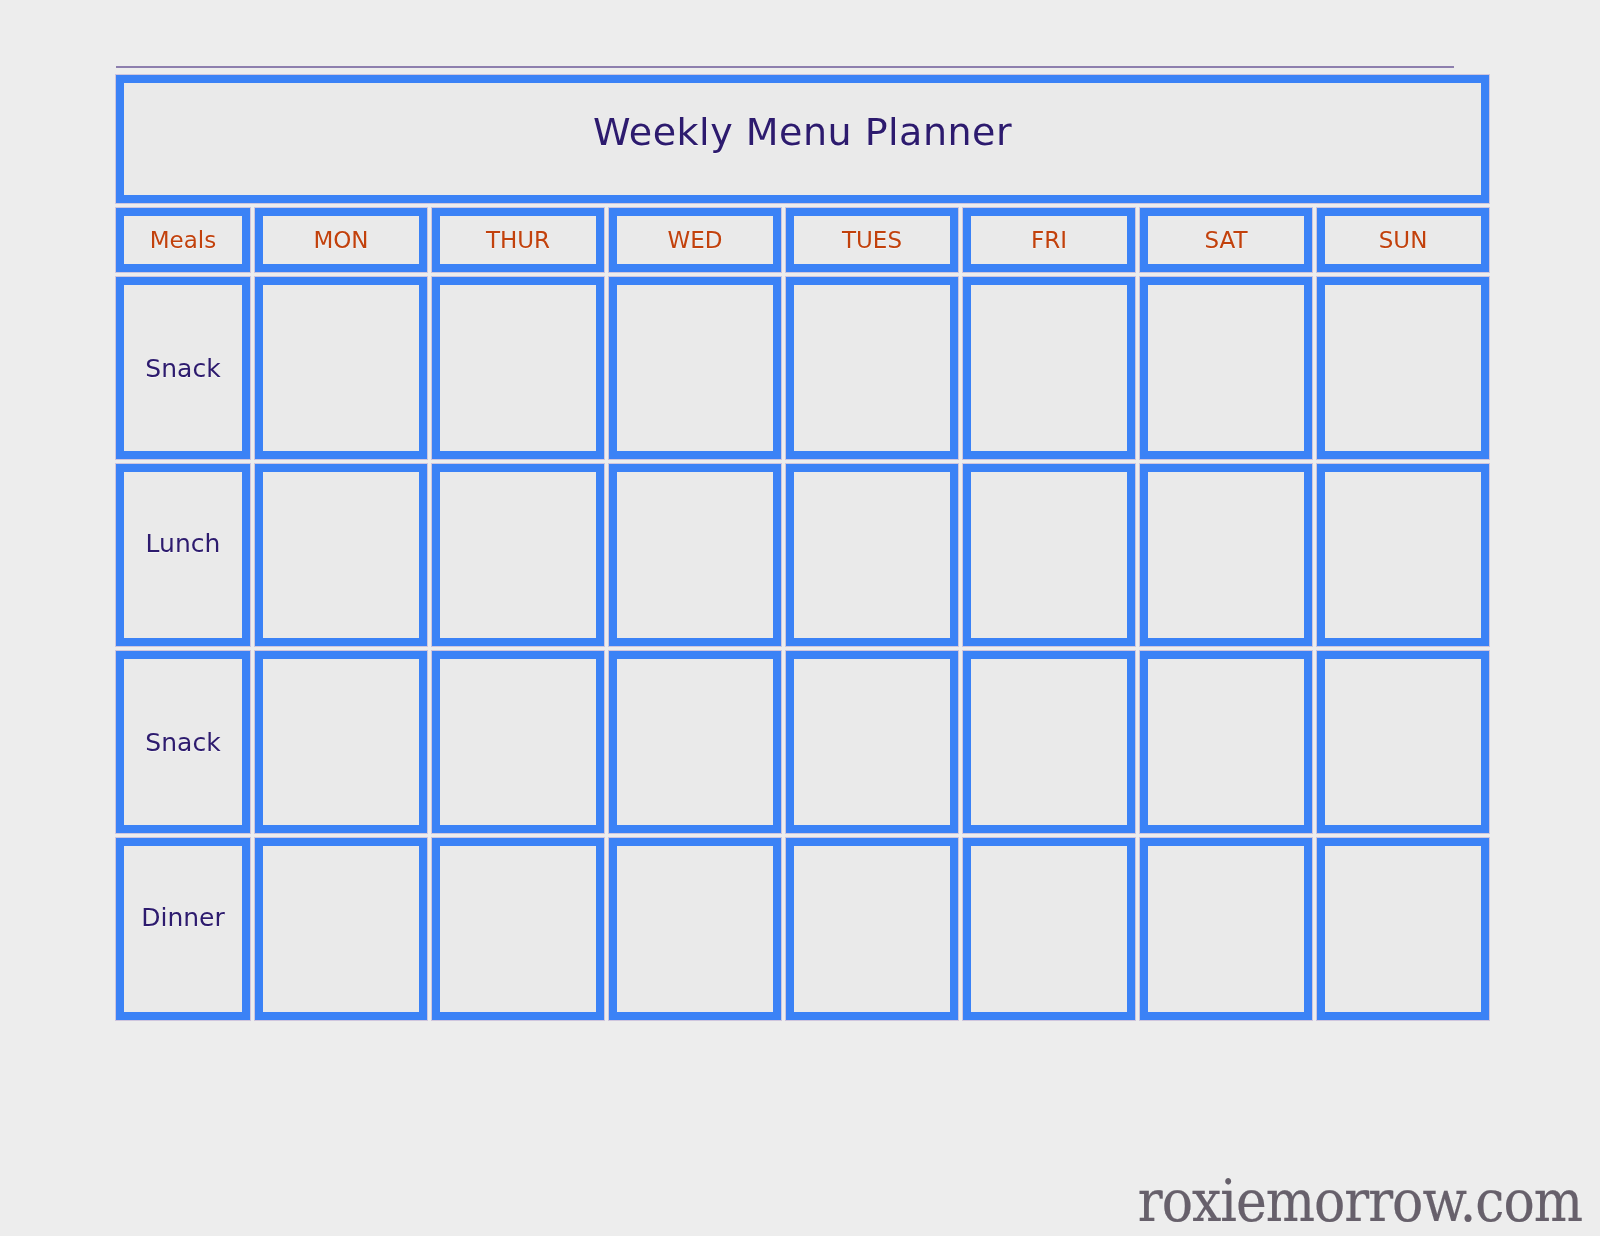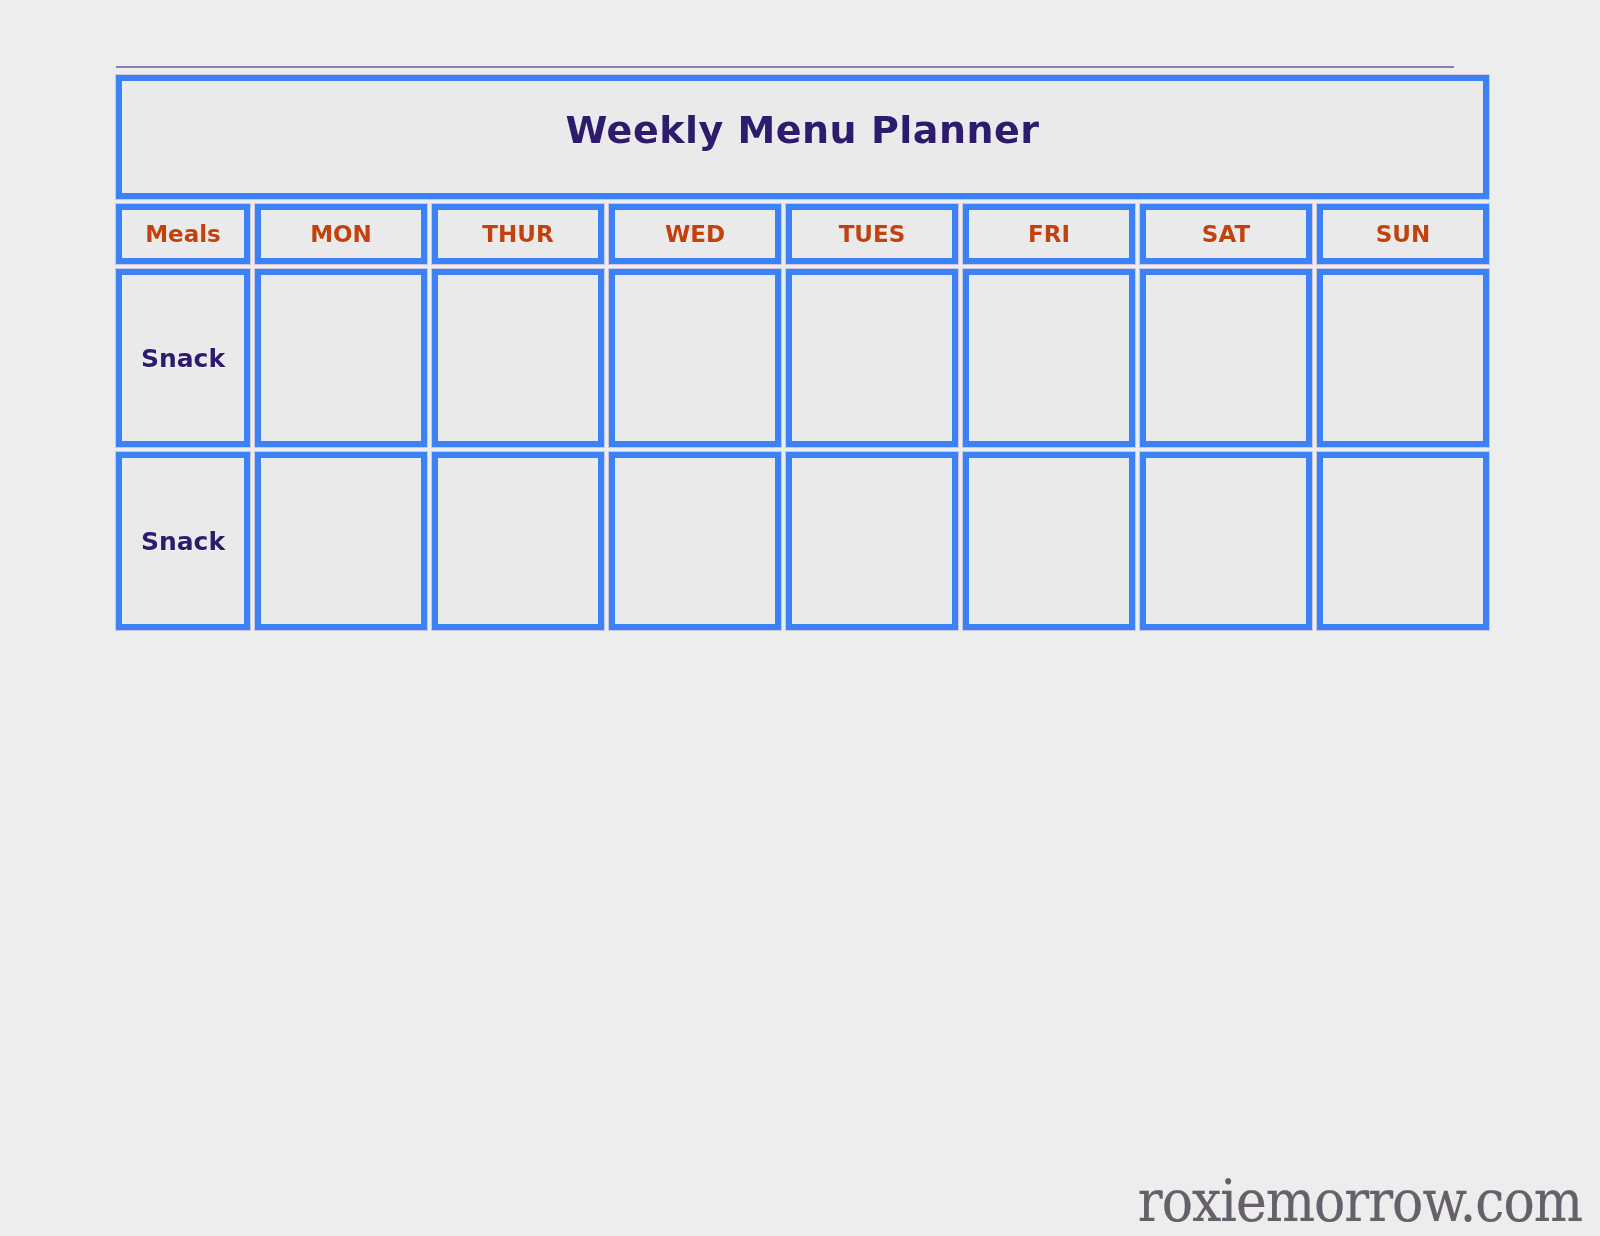--- a/index.html
+++ b/index.html
@@ -43,24 +43,24 @@
     border-collapse: separate;
     border-spacing: 5px;
     width: 1342px;
     table-layout: fixed;
     margin-left: -3px;
   }
 
   .planner-table td,
   .planner-table th {
     background: #eaeaea;
-    border: 6px solid #3b82f6;
+    border: 8px solid #3b82f6;
     box-shadow: 0 0 0 1px #cfc6de;
     padding: 0;
-    font-weight: bold;
+    font-weight: normal;
     vertical-align: middle;
     text-align: center;
   }
 
   
   .title-cell {
     height: 112px;
     vertical-align: top !important;
   }
   .title-text {
@@ -192,34 +192,58 @@
           </td>
           <td class="entry-cell"></td>
           <td class="entry-cell"></td>
           <td class="entry-cell"></td>
           <td class="entry-cell"></td>
           <td class="entry-cell"></td>
           <td class="entry-cell"></td>
           <td class="entry-cell"></td>
         </tr>
 
+        <tr class="row-2">
+          <td class="meal-label-cell">
+            <span class="meal-label">Lunch</span>
+          </td>
+          <td class="entry-cell"></td>
+          <td class="entry-cell"></td>
+          <td class="entry-cell"></td>
+          <td class="entry-cell"></td>
+          <td class="entry-cell"></td>
+          <td class="entry-cell"></td>
+          <td class="entry-cell"></td>
+        </tr>
 
         <tr class="row-3">
           <td class="meal-label-cell">
             <span class="meal-label">Snack</span>
           </td>
           <td class="entry-cell"></td>
           <td class="entry-cell"></td>
           <td class="entry-cell"></td>
           <td class="entry-cell"></td>
           <td class="entry-cell"></td>
           <td class="entry-cell"></td>
           <td class="entry-cell"></td>
         </tr>
 
+        <tr class="row-4">
+          <td class="meal-label-cell">
+            <span class="meal-label">Dinner</span>
+          </td>
+          <td class="entry-cell"></td>
+          <td class="entry-cell"></td>
+          <td class="entry-cell"></td>
+          <td class="entry-cell"></td>
+          <td class="entry-cell"></td>
+          <td class="entry-cell"></td>
+          <td class="entry-cell"></td>
+        </tr>
 
       </tbody>
     </table>
   </div>
 
   <div class="watermark">roxiemorrow.com</div>
 
 </div>
 
 </body></html>

